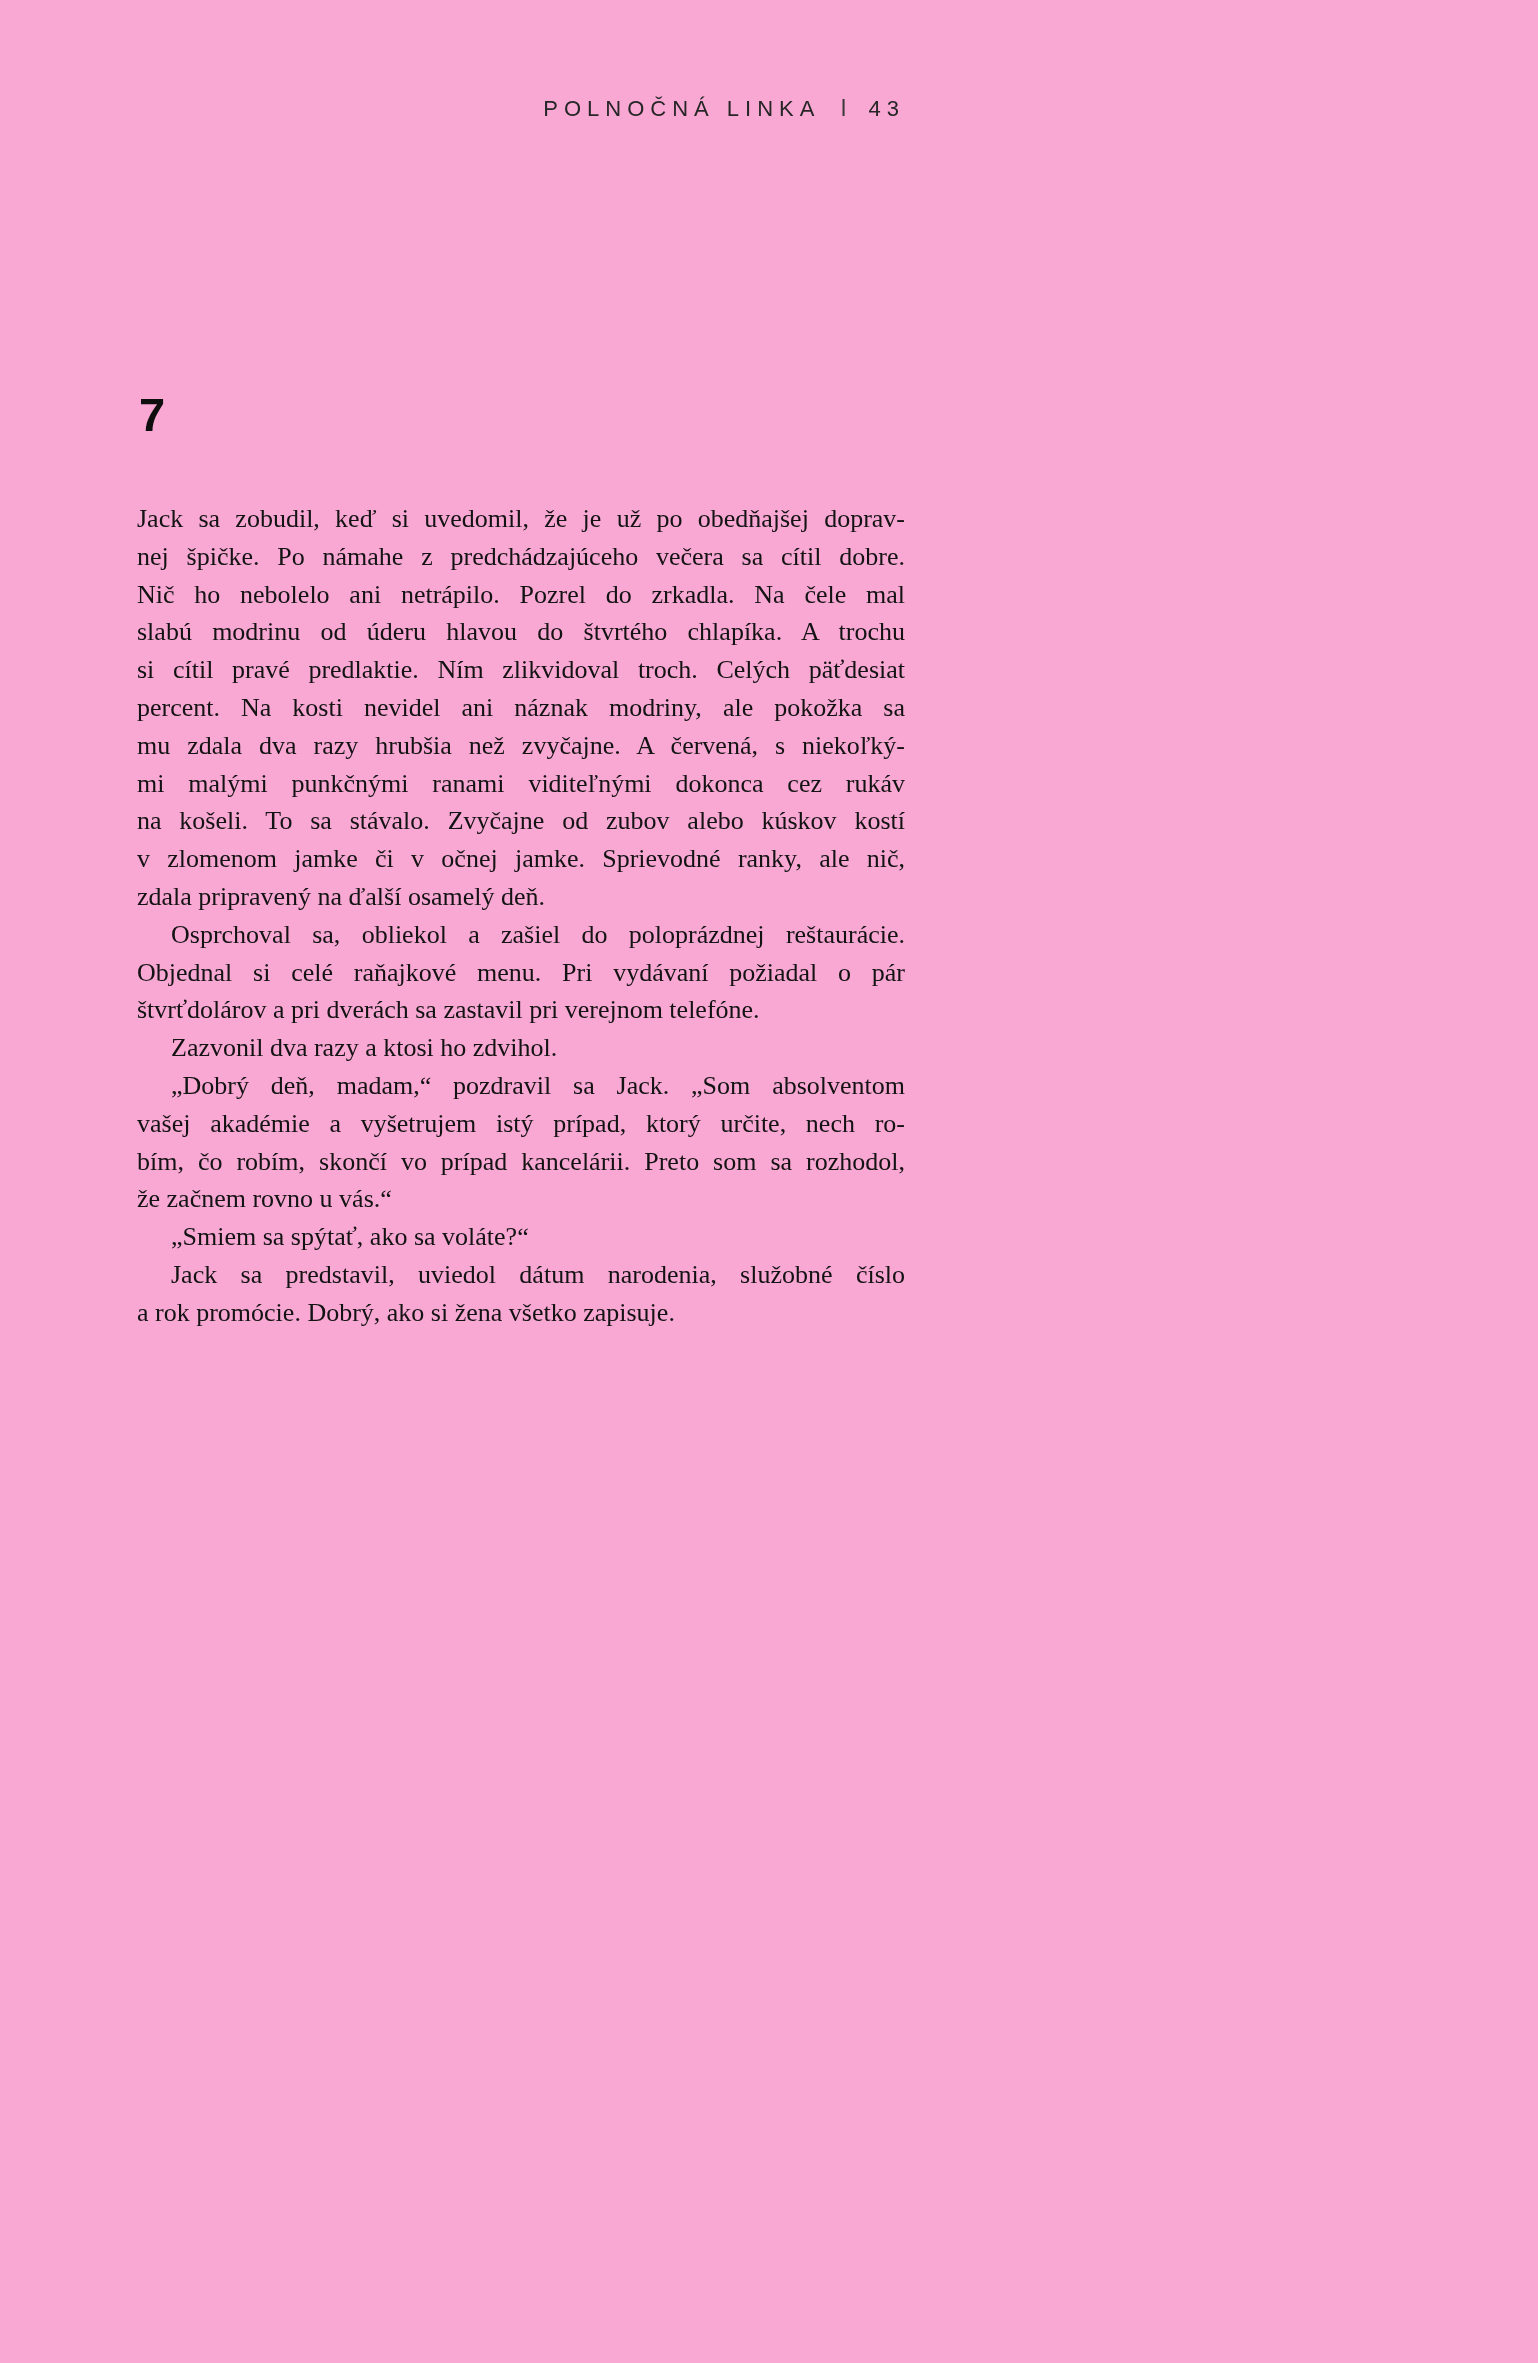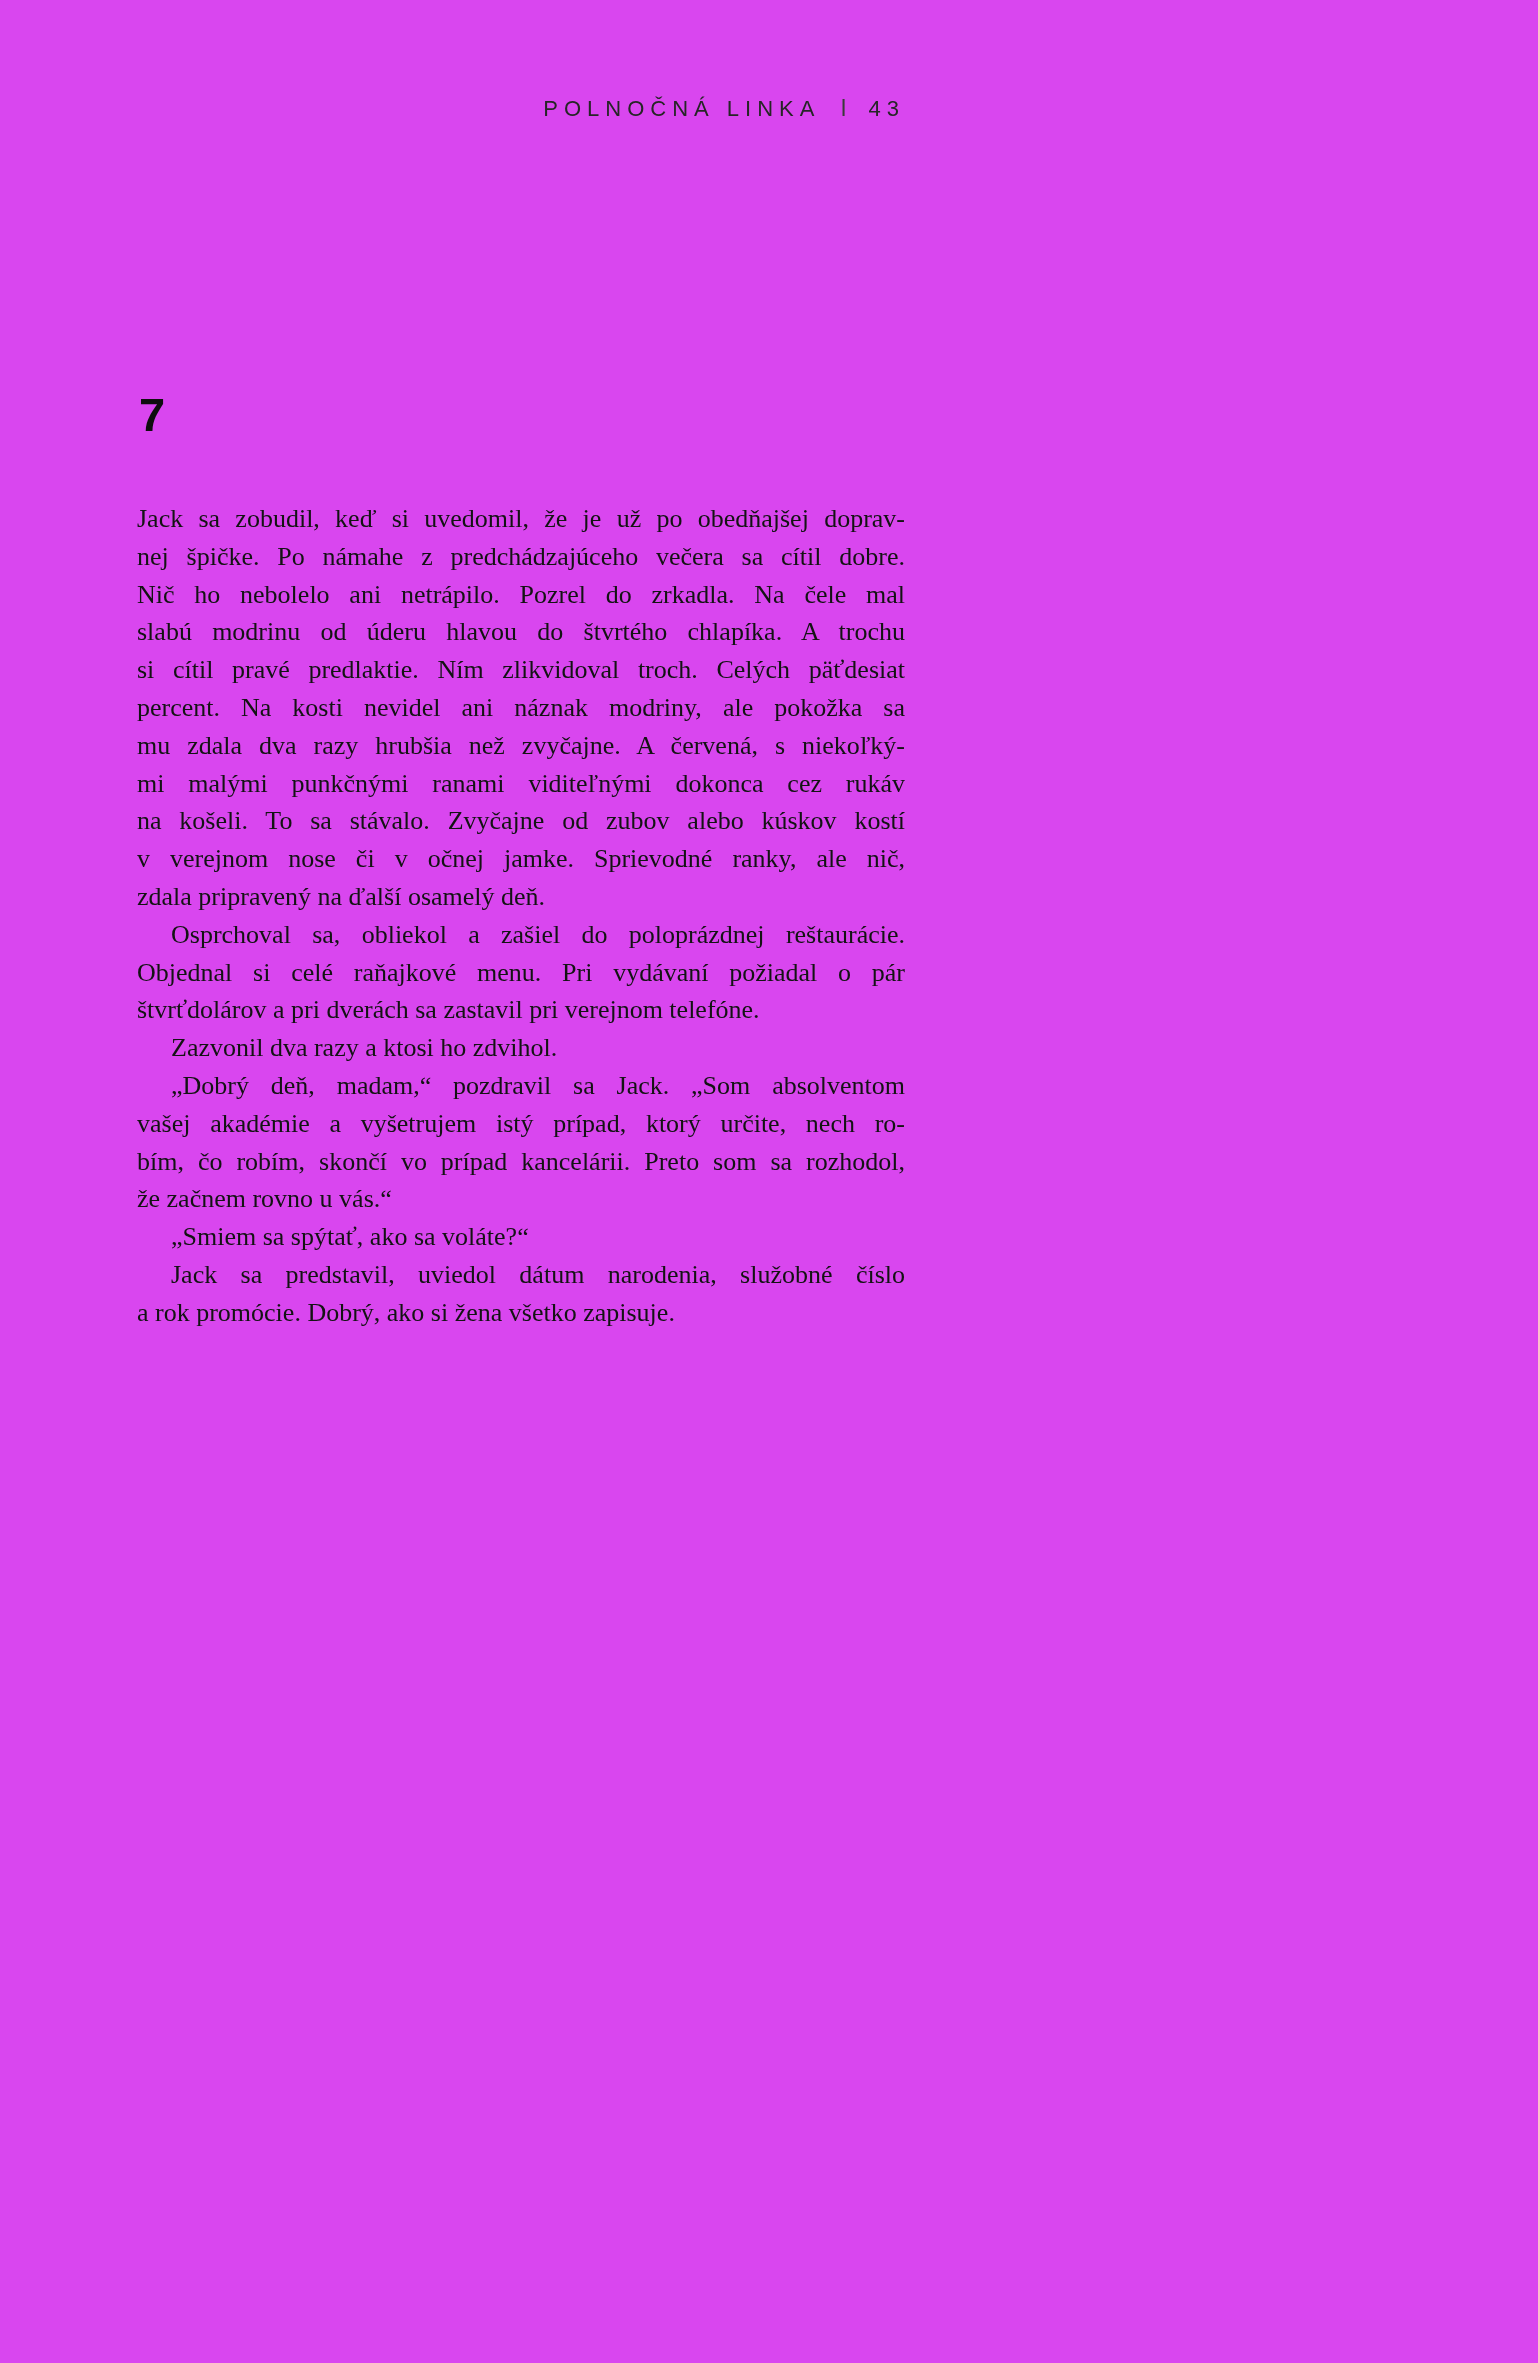--- a/index.html
+++ b/index.html
@@ -4,21 +4,21 @@
 <style>
   html, body {
     margin: 0;
     padding: 0;
     background: #ffffff;
   }
   .page {
     position: relative;
     width: 1538px;
     height: 2363px;
-    background: #d946ef;
+    background: #f9a8d4;
     overflow: hidden;
     font-family: "Liberation Serif", serif;
     color: #151515;
   }
   .running-header {
     position: absolute;
     top: 96px;
     left: 137px;
     width: 768px;
     text-align: right;
@@ -86,21 +86,21 @@
       <div class="paragraph">
         <div class="line">Jack sa zobudil, keď si uvedomil, že je už po obedňajšej doprav-</div>
         <div class="line">nej špičke. Po námahe z predchádzajúceho večera sa cítil dobre.</div>
         <div class="line">Nič ho nebolelo ani netrápilo. Pozrel do zrkadla. Na čele mal</div>
         <div class="line">slabú modrinu od úderu hlavou do štvrtého chlapíka. A trochu</div>
         <div class="line">si cítil pravé predlaktie. Ním zlikvidoval troch. Celých päťdesiat</div>
         <div class="line">percent. Na kosti nevidel ani náznak modriny, ale pokožka sa</div>
         <div class="line">mu zdala dva razy hrubšia než zvyčajne. A červená, s niekoľký-</div>
         <div class="line">mi malými punkčnými ranami viditeľnými dokonca cez rukáv</div>
         <div class="line">na košeli. To sa stávalo. Zvyčajne od zubov alebo kúskov kostí</div>
-        <div class="line">v verejnom nose či v očnej jamke. Sprievodné ranky, ale nič,</div>
+        <div class="line">v zlomenom jamke či v očnej jamke. Sprievodné ranky, ale nič,</div>
         <div class="line last">zdala pripravený na ďalší osamelý deň.</div>
       </div>
       <div class="paragraph indented">
         <div class="line">Osprchoval sa, obliekol a zašiel do poloprázdnej reštaurácie.</div>
         <div class="line">Objednal si celé raňajkové menu. Pri vydávaní požiadal o pár</div>
         <div class="line last">štvrťdolárov a pri dverách sa zastavil pri verejnom telefóne.</div>
       </div>
       <div class="paragraph indented">
         <div class="line last">Zazvonil dva razy a ktosi ho zdvihol.</div>
       </div>

